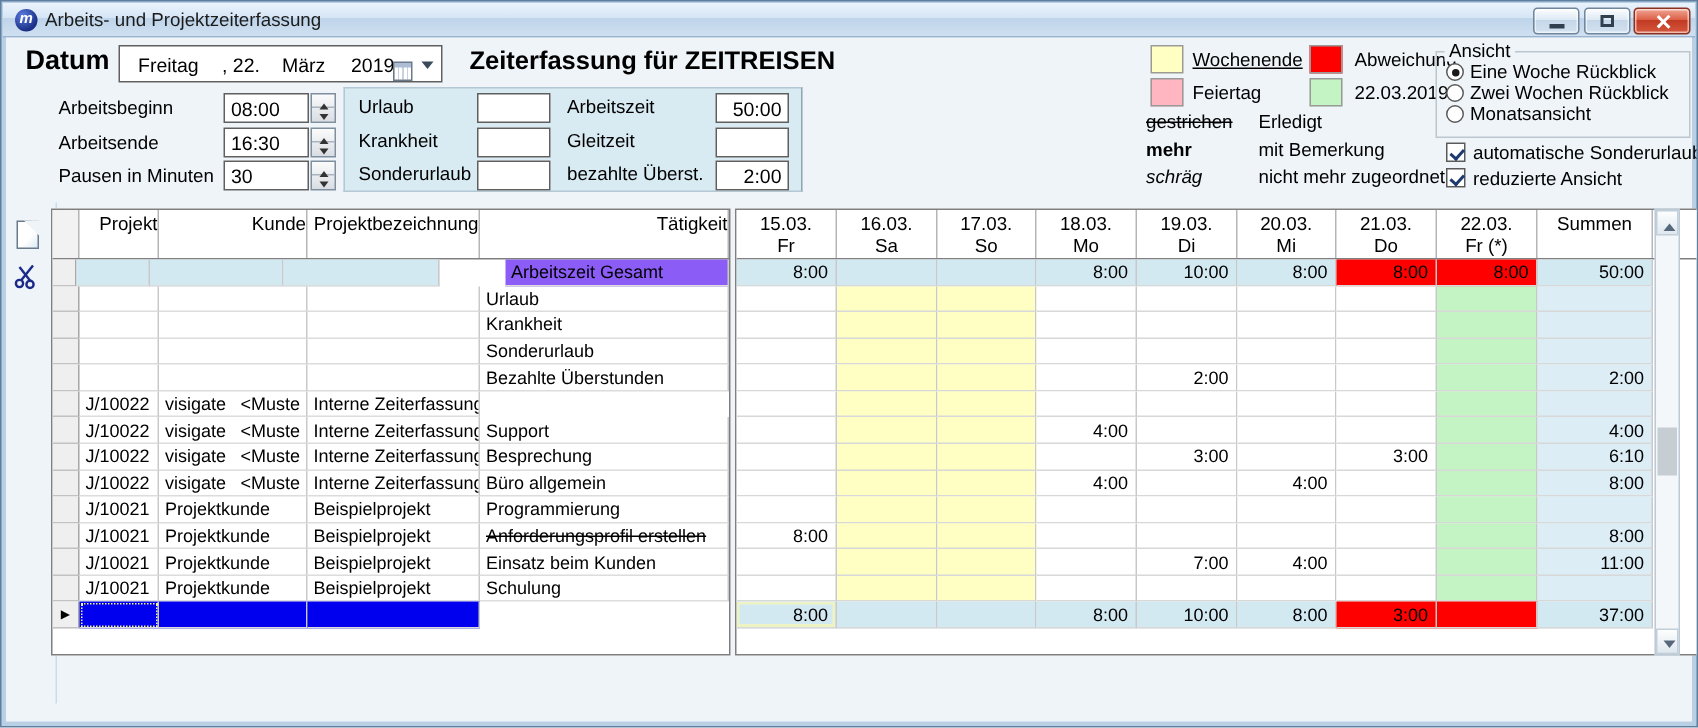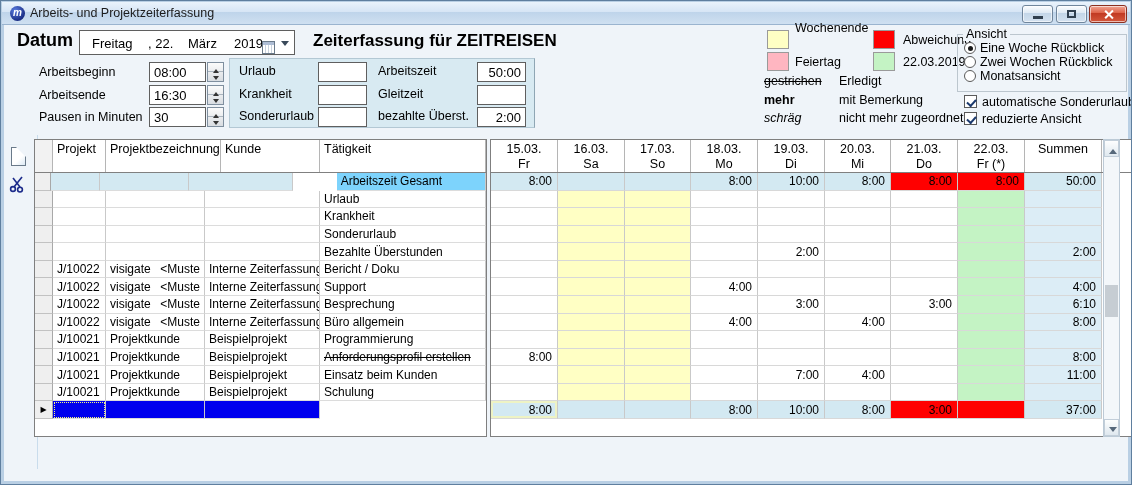--- a/index.html
+++ b/index.html
@@ -51,21 +51,21 @@
   .check.on::after{content:'';position:absolute;left:2px;top:2.5px;width:7px;height:4px;
     border-left:2px solid #1c3a6e;border-bottom:2px solid #1c3a6e;transform:rotate(-48deg);}
   .sideline{position:absolute;left:36px;top:134px;width:1px;height:334px;background:#c9dcec;}
   .pageicon{position:absolute;left:10px;top:146px;width:15px;height:19px;background:linear-gradient(135deg,#fff 60%,#dce9f4);border:1px solid #6a7a8a;}
   .pageicon::after{content:'';position:absolute;right:-1px;top:-1px;border:5px solid transparent;
     border-top-color:#eff4f9;border-right-color:#eff4f9;}
   .scissors{position:absolute;left:7px;top:174px;}
   .pane{position:absolute;top:138px;height:298px;background:#fff;border:1px solid #7f7f7f;overflow:hidden;}
   .lpane{left:33px;width:453px;} .gpane{left:489px;width:688px;}
   .hdrrow{position:absolute;left:0;top:0;height:33px;width:100%;display:flex;border-bottom:1px solid #808080;background:#fff;}
-  .hcell{height:100%;border-right:1px solid #b5b5b5;font-size:12.5px;padding:2px 0 0 4px;overflow:hidden;white-space:nowrap;}
+  .hcell{height:100%;border-right:1px solid #b5b5b5;font-size:12.5px;padding:2px 0 0 4px;overflow:hidden;white-space:nowrap;text-align:right;}
   .dhcell{text-align:center;padding-left:0;line-height:1.22;}
   .row{position:absolute;left:0;display:flex;width:100%;}
   .cell{height:100%;border-right:1px solid #c9c9c9;border-bottom:1px solid #dcdcdc;
     font-size:12px;white-space:nowrap;overflow:hidden;padding:0 4px;display:flex;align-items:center;}
   .gcell{justify-content:flex-end;padding-right:5px;border-bottom-color:#d8d8d8;}
   .rowhdr{background:#efefef;border-right:1px solid #a8a8a8;border-bottom:1px solid #c2c2c2;
     display:flex;align-items:center;justify-content:center;font-size:8px;color:#000;height:100%;}
   .corner{background:#f2f2f2;}
   .dotfocus{outline:1px dotted #f5f580;outline-offset:-2px;}
   .cellfocus{box-shadow:inset 0 0 0 2px #eef3c4;}
@@ -138,21 +138,21 @@
   <input class="field" style="left: 317px; top: 106px; width: 49px; height: 20px;" value="">
 
   <div class="lbl" style="left:377px;top:63px;">Arbeitszeit</div>
   <input class="field ralign" style="left: 476px; top: 61px; width: 49px; height: 20px;" readonly="" value="50:00">
   <div class="lbl" style="left:377px;top:86px;">Gleitzeit</div>
   <input class="field ralign" style="left: 476px; top: 84px; width: 49px; height: 20px;" readonly="" value="">
   <div class="lbl" style="left:377px;top:108px;">bezahlte Überst.</div>
   <input class="field ralign" style="left: 476px; top: 106px; width: 49px; height: 20px;" readonly="" value="2:00">
 
   <div class="swatch" style="left:766px;top:29px;background:#ffffc4;"></div>
-  <div class="lbl" style="left:794px;top:20px;">Wochenende</div>
+  <div class="lbl" style="left:794px;top:32px;text-decoration:underline;">Wochenende</div>
   <div class="swatch" style="left:766px;top:51px;background:#ffb6c1;"></div>
   <div class="lbl" style="left:794px;top:54px;">Feiertag</div>
   <div class="swatch" style="left:872px;top:29px;background:#ff0000;"></div>
   <div class="lbl" style="left:902px;top:32px;">Abweichung</div>
   <div class="swatch" style="left:872px;top:51px;background:#c4f3c4;"></div>
   <div class="lbl" style="left:902px;top:54px;">22.03.2019</div>
   <div class="lbl strike" style="left:763px;top:73px;">gestrichen</div>
   <div class="lbl" style="left:838px;top:73px;">Erledigt</div>
   <div class="lbl" style="left:763px;top:92px;font-weight:bold;">mehr</div>
   <div class="lbl" style="left:838px;top:92px;">mit Bemerkung</div>
@@ -180,37 +180,37 @@
       <line x1="12" y1="12" x2="5" y2="3"></line>
       <circle cx="5" cy="14" r="2.4"></circle>
       <circle cx="12" cy="14.6" r="2.4"></circle>
     </svg>
   </div>
 
   <div class="pane lpane" id="leftPane">
     <div class="hdrrow" id="leftHdr">
         <div class="hcell corner" style="width: 18px;"></div>
         <div class="hcell" style="width: 53px;">Projekt</div>
+        <div class="hcell" style="width: 99px;">Kunde</div>
         <div class="hcell" style="width: 115px;">Projektbezeichnung</div>
-        <div class="hcell" style="width: 99px;">Kunde</div>
         <div class="hcell" style="width: 166px;">Tätigkeit</div>
       </div>
   <div class="row" style="top: 33px; height: 17.5714px;">
         <div class="rowhdr" style="width: 18px;"></div>
         <div class="cell" style="width: 53px; background: rgb(211, 233, 242);">
           <span></span>
         </div>
         <div class="cell" style="width: 99px; background: rgb(211, 233, 242); justify-content: space-between;">
           <span></span>
           <span></span>
         </div>
         <div class="cell" style="width: 115px; background: rgb(211, 233, 242);">
           <span></span>
         </div>
-        <div class="cell" style="width: 166px; background: #7dd3fc; margin-left: 44px;">
+        <div class="cell" style="width: 166px; background: #8b5cf6; margin-left: 44px;">
           <span>Arbeitszeit Gesamt</span>
         </div>
       </div>
       <div class="row" style="top: 50.5714px; height: 17.5714px;">
         <div class="rowhdr" style="width: 18px;"></div>
         <div class="cell" style="width: 53px;">
           <span></span>
         </div>
         <div class="cell" style="width: 99px; justify-content: space-between;">
           <span></span>
@@ -275,23 +275,20 @@
         <div class="rowhdr" style="width: 18px;"></div>
         <div class="cell" style="width: 53px;">
           <span>J/10022</span>
         </div>
         <div class="cell" style="width: 99px; justify-content: space-between;">
           <span>visigate</span>
           <span>&lt;Muste</span>
         </div>
         <div class="cell" style="width: 115px;">
           <span>Interne Zeiterfassung</span>
-        </div>
-        <div class="cell" style="width: 166px;">
-          <span>Bericht / Doku</span>
         </div>
       </div>
       <div class="row" style="top: 138.429px; height: 17.5714px;">
         <div class="rowhdr" style="width: 18px;"></div>
         <div class="cell" style="width: 53px;">
           <span>J/10022</span>
         </div>
         <div class="cell" style="width: 99px; justify-content: space-between;">
           <span>visigate</span>
           <span>&lt;Muste</span>

